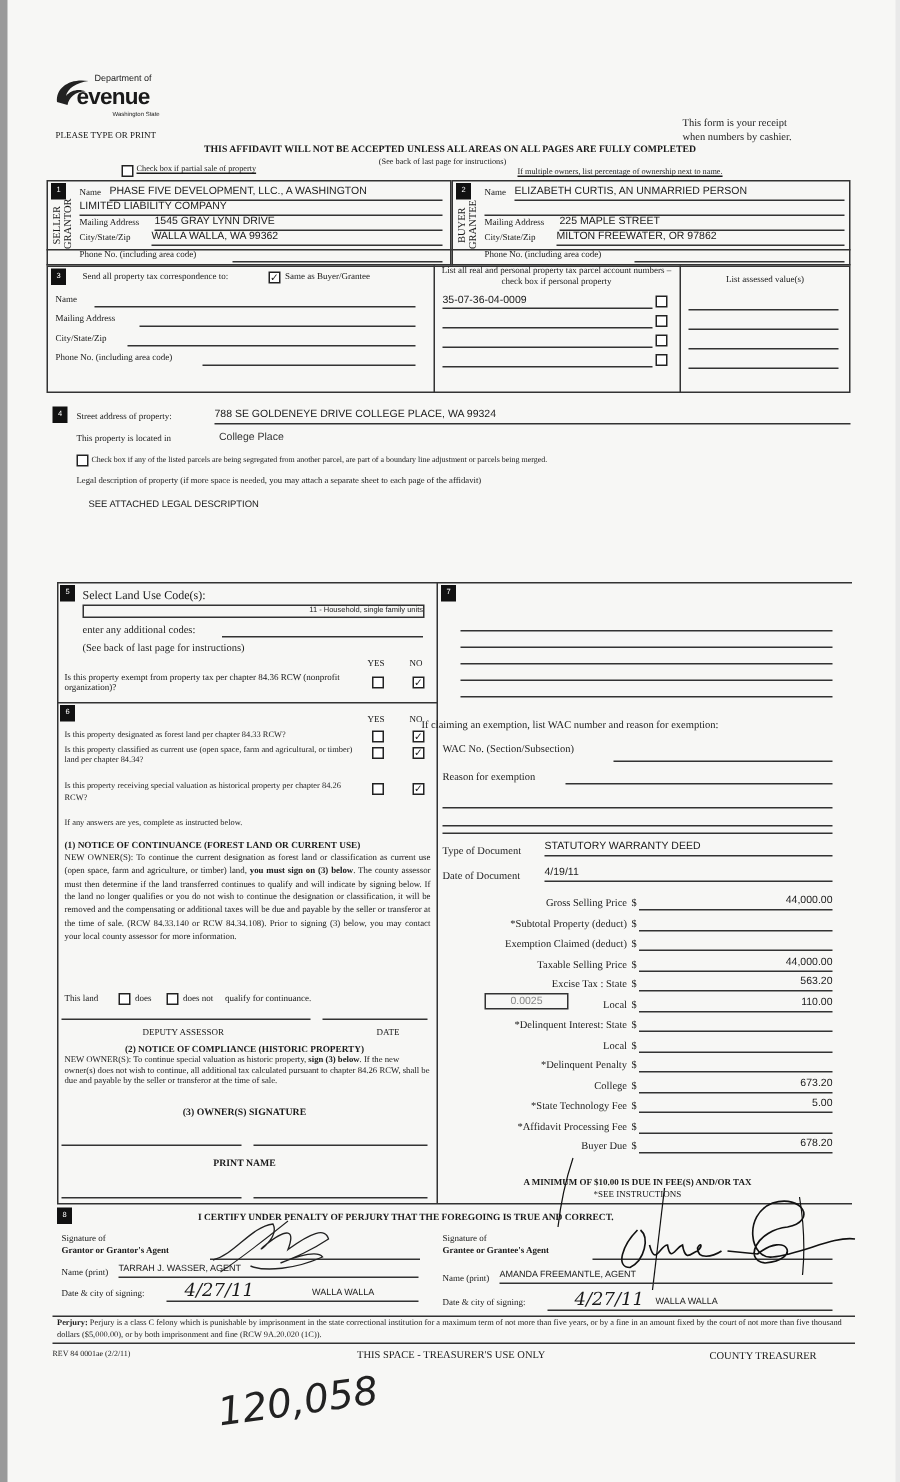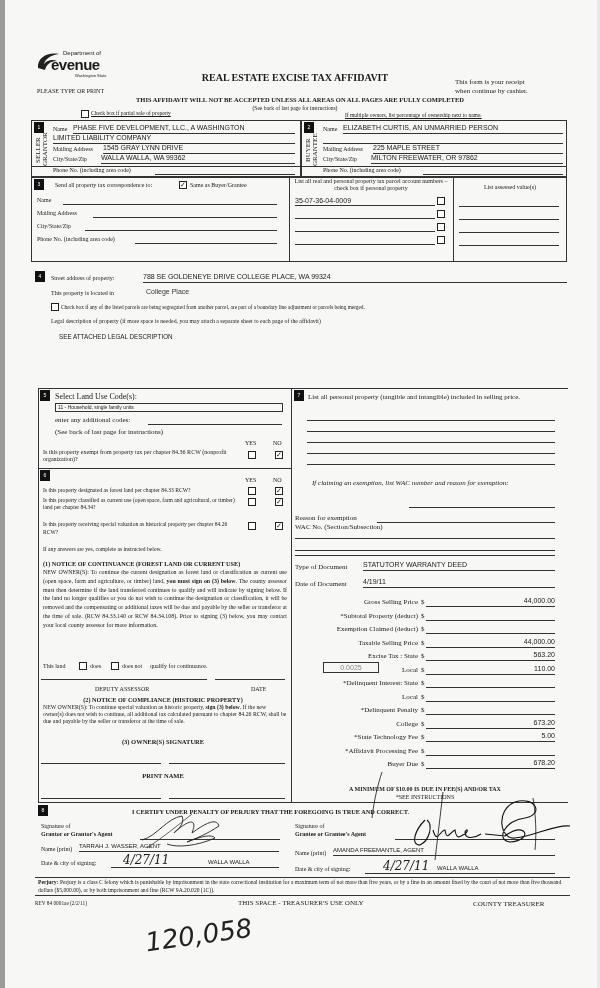--- a/index.html
+++ b/index.html
@@ -1,21 +1,21 @@
 <!DOCTYPE html>
 <html><head>
 <meta charset="utf-8">
 <style>
   html, body { margin:0; padding:0; }
   body { width:600px; height:988px; background:#e9e9e9; position:relative; overflow:hidden;
          font-family:"Liberation Serif", serif; color:#1a1a1a; }
   .page { position:absolute; left:5px; top:0; width:592px; height:988px; background:#f7f7f5; }
   .leftedge { position:absolute; left:0; top:0; width:6px; height:988px; background:#9a9a9a; }
   .abs { position:absolute; }
-  .sans { font-family:"Liberation Sans", sans-serif; }
+  .sans { font-family:"Liberation Sans", sans-serif;text-align:right; }
   .fill { font-family:"Liberation Sans", sans-serif; font-size:7px; }
   .line { border-bottom:1px solid #333; }
   .num { position:absolute; width:10px; height:11px; background:#111; color:#fff; font-size:5px;
          text-align:center; line-height:11px; font-family:"Liberation Sans", sans-serif; }
   .cb { position:absolute; width:8px; height:8px; border:1px solid #222; background:#fff; box-sizing:border-box;
         font-size:7px; line-height:6px; text-align:center; font-family:"DejaVu Sans", sans-serif; }
   .t7 { font-size:7px; }
   .t6 { font-size:6px; }
   .t8 { font-size:8px; }
   .box { position:absolute; border:1px solid #333; box-sizing:border-box; }
@@ -33,23 +33,22 @@
 
   <div class="abs" style="left:30px;top:48px;width:80px;height:40px;">
     <svg width="26" height="22" style="position:absolute;left:0;top:2px;">
       <path d="M3 18 C2 8 12 2 24 4 C16 5 10 9 9 14 C12 10 18 9 22 11 C15 11 11 15 10 20 Z" fill="#222"></path>
     </svg>
     <span class="abs sans" style="left:28px;top:2px;font-size:6px;">Department of</span>
     <span class="abs sans" style="left:16px;top:8px;font-size:15px;font-weight:bold;letter-spacing:-0.5px;">evenue</span>
     <span class="abs sans" style="left:40px;top:25px;font-size:4px;">Washington State</span>
   </div>
   <div class="abs t7" style="left:32px;top:88px;font-size:6px;">PLEASE TYPE OR PRINT</div>
-  <div class="abs b c" style="left:150px;top:72px;width:280px;font-size:10px;">REAL ESTATE EXCISE TAX AFFIDAVIT</div>
   <div class="abs t7" style="left:450px;top:78px;">This form is your receipt</div>
-  <div class="abs t7" style="left:450px;top:87px;">when continue by cashier.</div>
+  <div class="abs t7" style="left:450px;top:87px;">when numbers by cashier.</div>
   <div class="abs b c" style="left:60px;top:96px;width:470px;font-size:6.5px;">THIS AFFIDAVIT WILL NOT BE ACCEPTED UNLESS ALL AREAS ON ALL PAGES ARE FULLY COMPLETED</div>
   <div class="abs c" style="left:200px;top:105px;width:180px;font-size:5.5px;">(See back of last page for instructions)</div>
   <div class="cb" style="left:76px;top:110px;"></div>
   <div class="abs" style="left:86px;top:110px;font-size:5.5px;text-decoration:underline;">Check box if partial sale of property</div>
   <div class="abs" style="left:340px;top:112px;font-size:5.5px;text-decoration:underline;">If multiple owners, list percentage of ownership next to name.</div>
 
   <div class="box" style="left:26px;top:120px;width:270px;height:47px;"></div>
   <div class="box" style="left:296px;top:120px;width:266px;height:47px;"></div>
   <div class="num" style="left:29px;top:122px;">1</div>
   <div class="vtext" style="left:30px;top:134px;height:32px;">
@@ -180,28 +179,27 @@
     <b>sign (3) below</b><span>. If the new owner(s) does not wish to continue, all additional tax calculated pursuant to chapter 84.26 RCW, shall be due and payable by the seller or transferor at the time of sale.</span>
   </div>
   <div class="abs b c" style="left:36px;top:738px;width:244px;font-size:6.5px;">(3) OWNER(S) SIGNATURE</div>
   <div class="abs line" style="left:36px;top:762px;width:120px;height:1px;"></div>
   <div class="abs line" style="left:164px;top:762px;width:116px;height:1px;"></div>
   <div class="abs b c" style="left:36px;top:772px;width:244px;font-size:6.5px;">PRINT NAME</div>
   <div class="abs line" style="left:36px;top:797px;width:120px;height:1px;"></div>
   <div class="abs line" style="left:164px;top:797px;width:116px;height:1px;"></div>
 
   <div class="num" style="left:289px;top:390px;">7</div>
-  <div class="abs t7" style="left:303px;top:392px;width:250px;line-height:10px;">List all personal property (tangible and intangible) included in selling price.</div>
   <div class="abs line" style="left:302px;top:419px;width:248px;height:1px;"></div>
   <div class="abs line" style="left:302px;top:430px;width:248px;height:1px;"></div>
   <div class="abs line" style="left:302px;top:441px;width:248px;height:1px;"></div>
   <div class="abs line" style="left:302px;top:452px;width:248px;height:1px;"></div>
   <div class="abs line" style="left:302px;top:463px;width:248px;height:1px;"></div>
-  <div class="abs t7" style="left:307px;top:479px;font-style:italic;">If claiming an exemption, list WAC number and reason for exemption:</div>
-  <div class="abs t7" style="left:290px;top:523px;">WAC No. (Section/Subsection)</div>
+  <div class="abs t7" style="left:276px;top:479px;">If claiming an exemption, list WAC number and reason for exemption:</div>
+  <div class="abs t7" style="left:290px;top:495px;">WAC No. (Section/Subsection)</div>
   <div class="abs line" style="left:404px;top:499px;width:146px;height:8px;"></div>
   <div class="abs t7" style="left:290px;top:514px;">Reason for exemption</div>
   <div class="abs line" style="left:372px;top:514px;width:178px;height:8px;"></div>
   <div class="abs line" style="left:290px;top:537px;width:260px;height:1px;"></div>
   <div class="abs line" style="left:290px;top:549px;width:260px;height:1px;"></div>
   <div class="abs line" style="left:290px;top:554px;width:260px;height:1px;"></div>
 
   <div class="abs t7" style="left:290px;top:563px;">Type of Document</div>
   <div class="abs fill line" style="left:358px;top:561px;width:192px;height:9px;">STATUTORY WARRANTY DEED</div>
   <div class="abs t7" style="left:290px;top:580px;">Date of Document</div>

